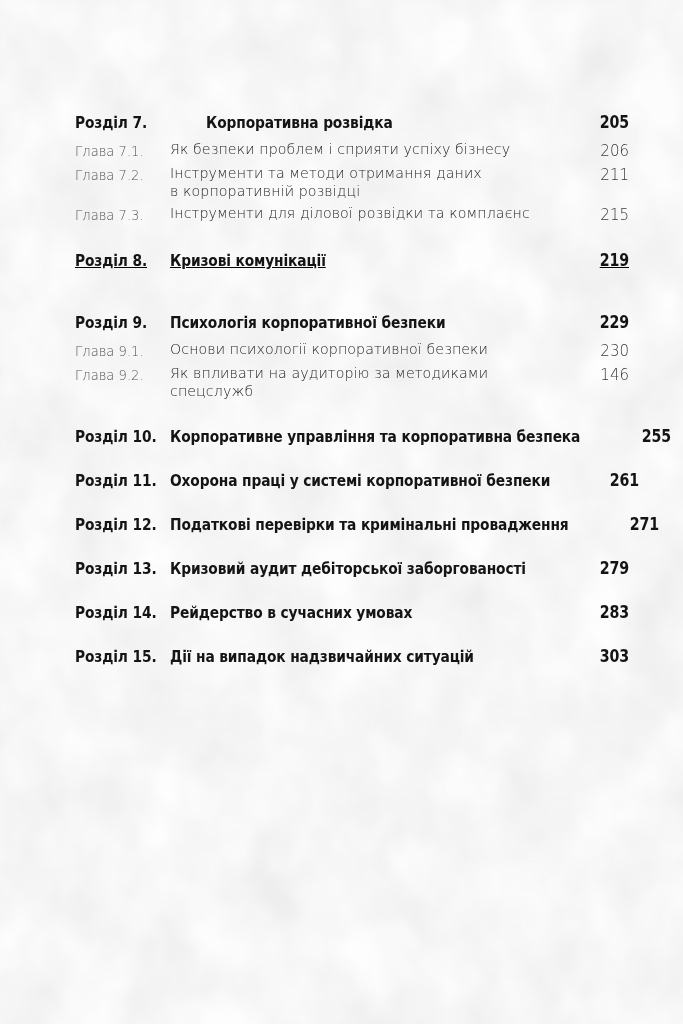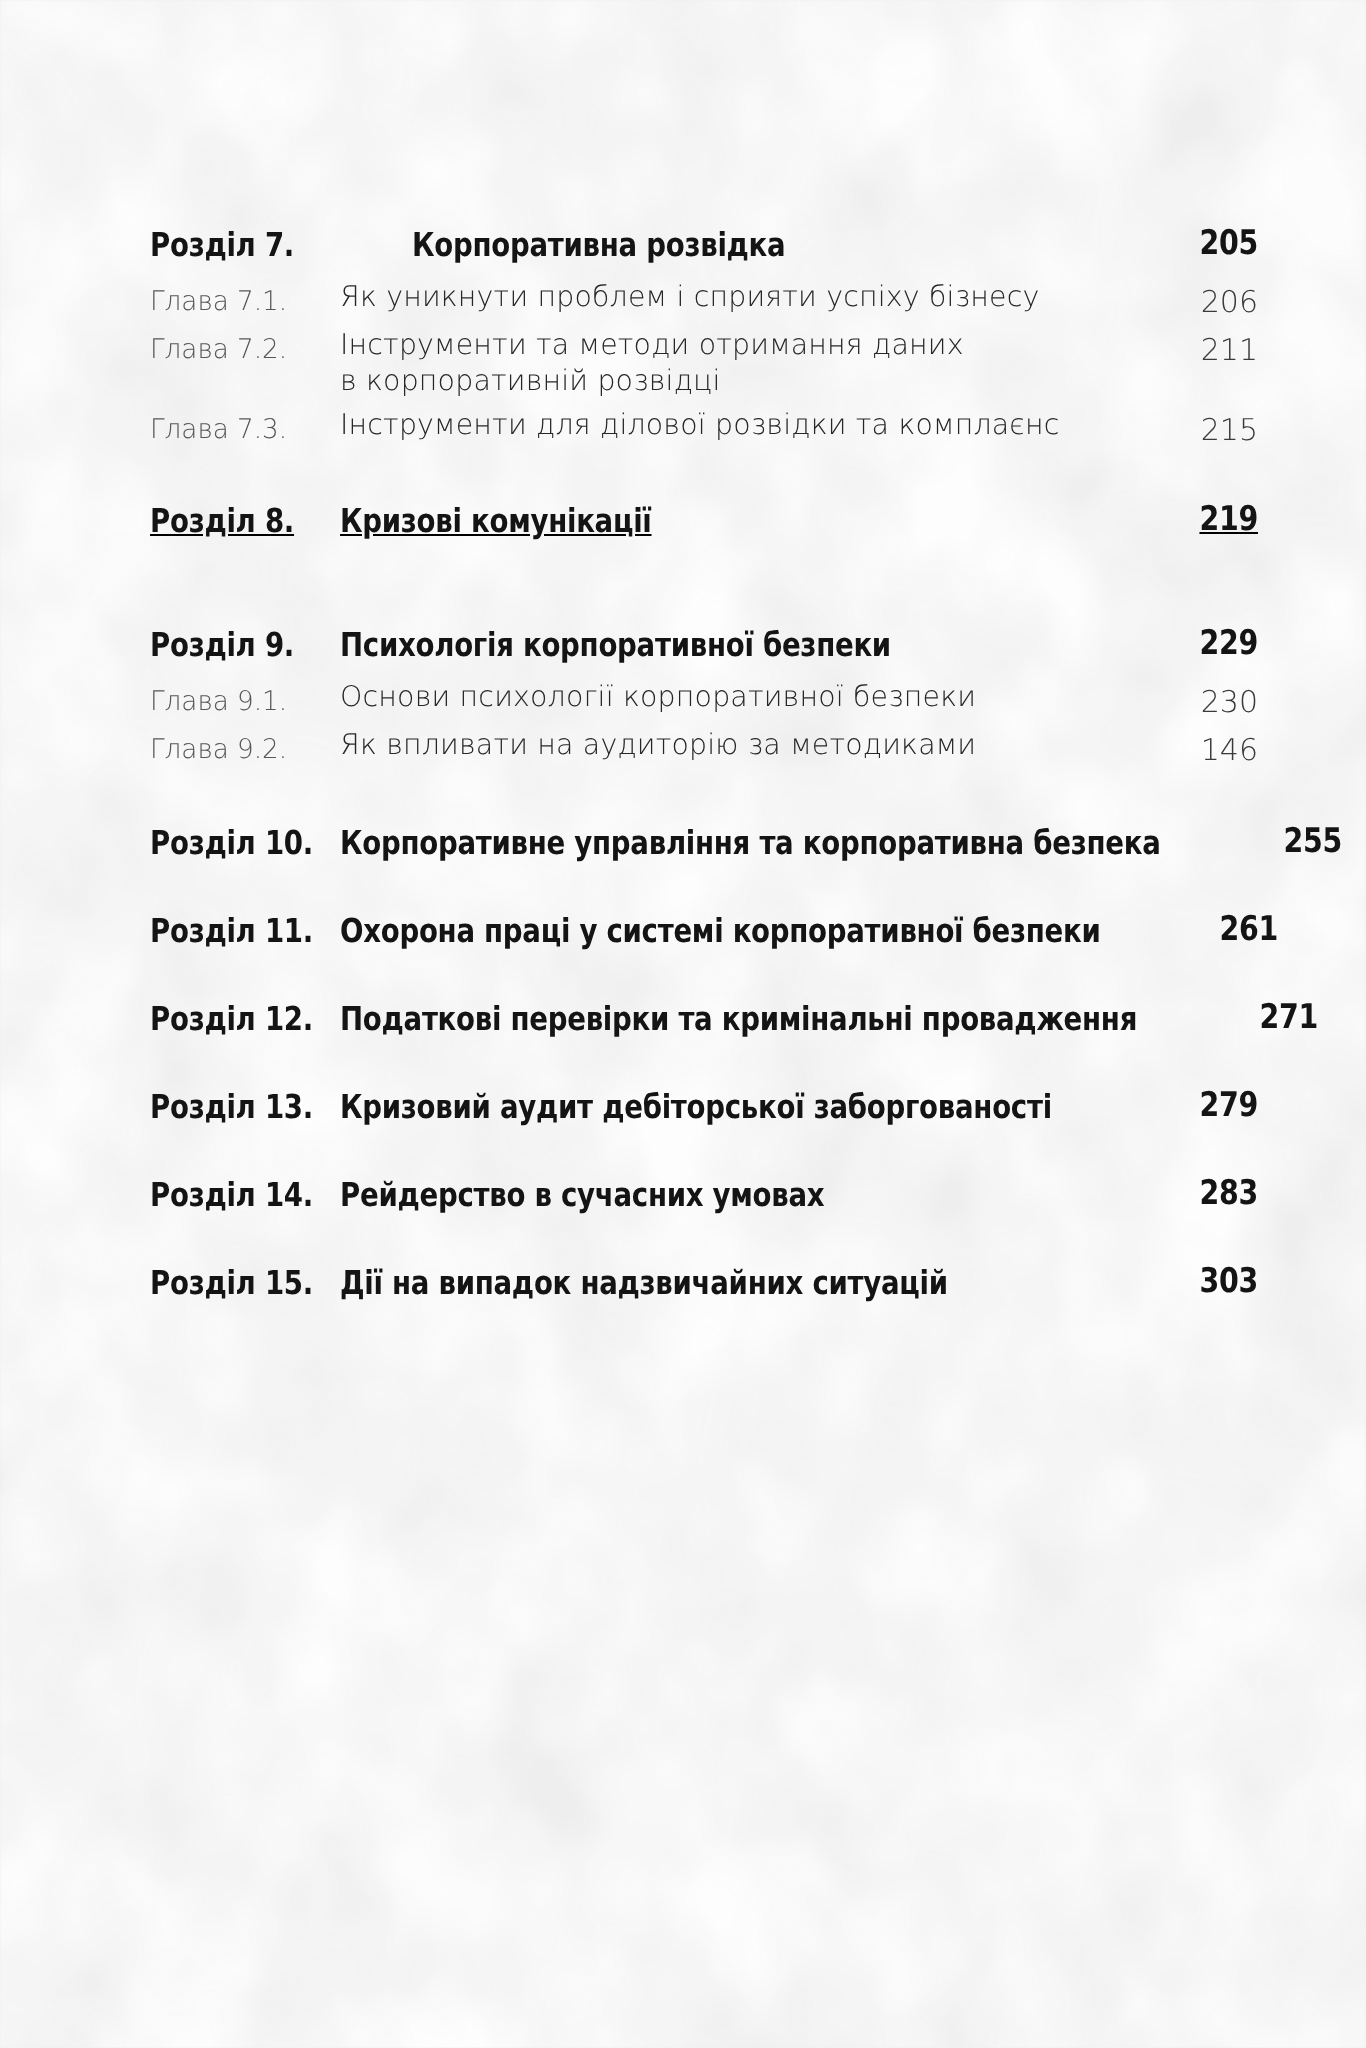--- a/index.html
+++ b/index.html
@@ -159,21 +159,21 @@
       <div class="toc-row row-part" style="margin-top: 0px; gap: 36px;">
         <div class="label">Розділ 7.</div>
         <div class="title">
           <span class="title-line">Корпоративна розвідка</span>
         </div>
         <div class="page">205</div>
       </div>
       <div class="toc-row row-chapter" style="margin-top: 8px; justify-content: space-between;">
         <div class="label">Глава 7.1.</div>
         <div class="title">
-          <span class="title-line">Як уникнути проблем і сприяти успіху бізнесу</span>
+          <span class="title-line">Як безпеки проблем і сприяти успіху бізнесу</span>
         </div>
         <div class="page">206</div>
       </div>
       <div class="toc-row row-chapter" style="margin-top: 4px; justify-content: flex-end;">
         <div class="label">Глава 7.2.</div>
         <div class="title">
           <span class="title-line">Інструменти та методи отримання даних</span>
           <span class="title-line">в корпоративній розвідці</span>
         </div>
         <div class="page">211</div>
@@ -203,20 +203,21 @@
         <div class="label">Глава 9.1.</div>
         <div class="title">
           <span class="title-line">Основи психології корпоративної безпеки</span>
         </div>
         <div class="page">230</div>
       </div>
       <div class="toc-row row-chapter" style="margin-top: 4px;">
         <div class="label">Глава 9.2.</div>
         <div class="title">
           <span class="title-line">Як впливати на аудиторію за методиками</span>
+          <span class="title-line">спецслужб</span>
         </div>
         <div class="page">146</div>
       </div>
       <div class="toc-row row-part" style="margin-top: 26px;">
         <div class="label">Розділ 10.</div>
         <div class="title">
           <span class="title-line">Корпоративне управління та корпоративна безпека</span>
         </div>
         <div class="page">255</div>
       </div>

